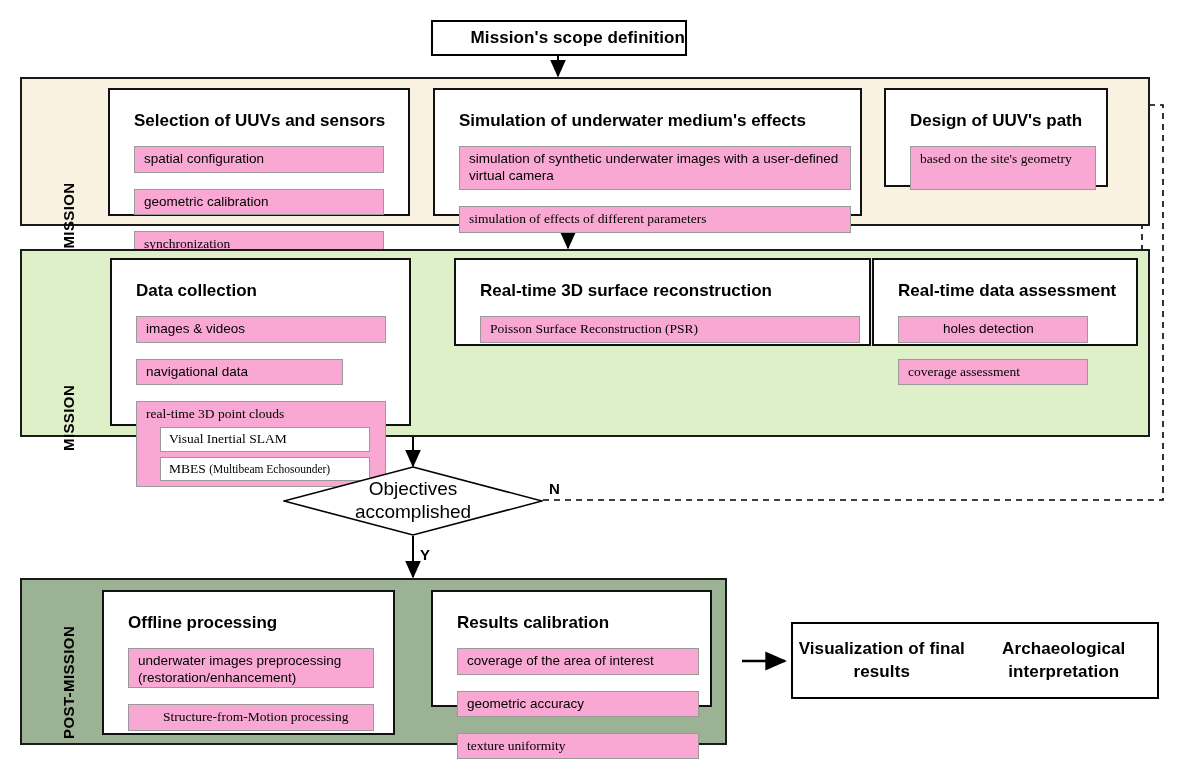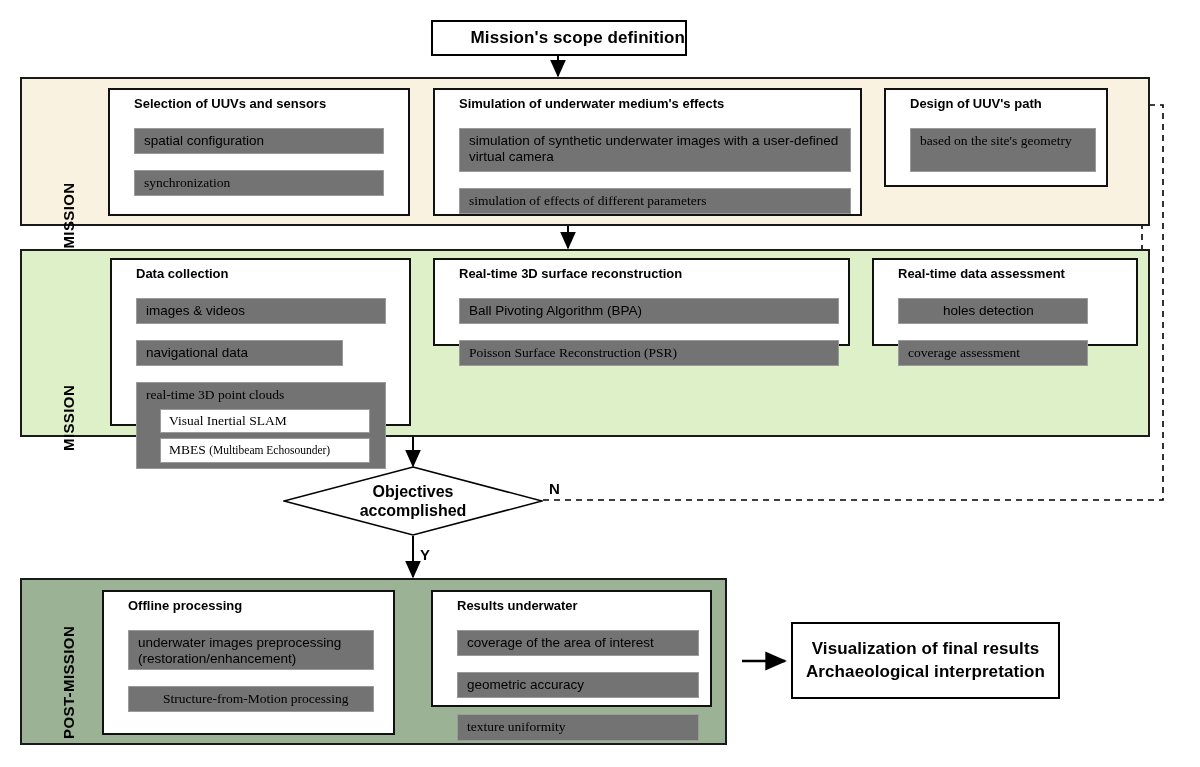--- a/index.html
+++ b/index.html
@@ -52,28 +52,28 @@
     color: #000;
   }
 
   .group-box {
     border: 2px solid #111;
     background: #fff;
     padding: 6px 10px 9px 10px;
   }
   .group-title {
     font-weight: bold;
-    font-size: 13px;
-    margin: 1px 0 6px 14px;
+    font-size: 17px;
+    margin: 15px 0 6px 14px;
     line-height: 1.12;
   }
 
   .item-box {
     border: 1px solid #9a9a9a;
-    background: #737373;
+    background: #f9a8d4;
     font-size: 13.5px;
     line-height: 1.22;
     padding: 4px 7px 4px 9px;
     margin: 16px 0 5px 14px;
     box-sizing: border-box;
   }
   .item-box:last-child { margin-bottom: 0; font-family: Liberation Serif, serif; }
   .item-box.nested-parent { padding-bottom: 5px; }
   .sub-item {
     border: 1px solid #9a9a9a;
@@ -86,22 +86,22 @@
 
   
   .diamond-wrap { position: absolute; }
   .diamond-label {
     position: absolute;
     inset: 0;
     display: flex;
     flex-direction: column;
     align-items: center;
     justify-content: center;
-    font-weight: bold;
-    font-size: 16px;
+    font-weight: normal;
+    font-size: 19px;
     line-height: 1.2;
     text-align: center;
     pointer-events: none;
   }
 
   .branch-letter {
     position: absolute;
     font-weight: bold;
     font-size: 15px;
   }
@@ -154,20 +154,21 @@
     <span>Mission's scope definition</span>
   </div>
 
   <div class="abs phase-band pre" style="left:20px; top:77px; width:1130px; height:149px;">
     <div class="phase-label" style="left:38px; top:207px;">PRE-MISSION</div>
   </div>
 
   <div class="abs group-box" style="left:108px; top:88px; width:302px; height:128px;">
     <div class="group-title">Selection of UUVs and sensors</div>
     <div class="item-box" style="width:250px;">spatial configuration</div>
+    <div class="item-box" style="width:250px;">geometric calibration</div>
     <div class="item-box" style="width:250px;">synchronization</div>
   </div>
 
   <div class="abs group-box" style="left:433px; top:88px; width:429px; height:128px;">
     <div class="group-title">Simulation of underwater medium's effects</div>
     <div class="item-box" style="width:392px; height:44px;">simulation of synthetic underwater images with a user-defined virtual camera</div>
     <div class="item-box" style="width:392px;">simulation of effects of different parameters</div>
   </div>
 
   <div class="abs group-box" style="left:884px; top:88px; width:224px; height:99px;">
@@ -187,23 +188,22 @@
       <span>real-time 3D point clouds</span>
       <div class="sub-item" style="width:194px;">
         <span>Visual Inertial SLAM</span>
       </div>
       <div class="sub-item" style="width:194px;">
         <span>MBES </span><span class="small">(Multibeam Echosounder)</span>
       </div>
     </div>
   </div>
 
-  <div class="abs group-box" style="left:433px; top:258px; width:417px; height:88px;">
+  <div class="abs group-box" style="left:454px; top:258px; width:417px; height:88px;">
     <div class="group-title">Real-time 3D surface reconstruction</div>
-    <div class="item-box" style="width:380px;">Ball Pivoting  Algorithm (BPA)</div>
     <div class="item-box" style="width:380px;">Poisson Surface Reconstruction (PSR)</div>
   </div>
 
   <div class="abs group-box" style="left:872px; top:258px; width:266px; height:88px;">
     <div class="group-title">Real-time data assessment</div>
     <div class="item-box" style="width:190px;padding-left:44px;">holes detection</div>
     <div class="item-box" style="width:190px;">coverage assessment</div>
   </div>
 
   <div class="diamond-wrap" style="left:283px; top:466px; width:260px; height:70px;">
@@ -223,24 +223,24 @@
     <div class="phase-label" style="left:38px; top:159px;">POST-MISSION</div>
   </div>
 
   <div class="abs group-box" style="left:102px; top:590px; width:293px; height:145px;">
     <div class="group-title">Offline processing</div>
     <div class="item-box" style="width:246px; height:40px;">underwater images preprocessing (restoration/enhancement)</div>
     <div class="item-box" style="width:246px;padding-left:34px;">Structure-from-Motion processing</div>
   </div>
 
   <div class="abs group-box" style="left:431px; top:590px; width:281px; height:117px;">
-    <div class="group-title">Results underwater</div>
+    <div class="group-title">Results calibration</div>
     <div class="item-box" style="width:242px;">coverage of the area of interest</div>
     <div class="item-box" style="width:242px;">geometric accuracy</div>
     <div class="item-box" style="width:242px;">texture uniformity</div>
   </div>
 
-  <div class="abs term-box" style="left:791px; top:622px; width:269px; height:77px; flex-direction:column; line-height:1.3;">
+  <div class="abs term-box" style="left:791px; top:622px; width:368px; height:77px; flex-direction:row; line-height:1.3;">
     <span>Visualization of final results</span>
     <span>Archaeological interpretation</span>
   </div>
 
 </div>
 
 </body></html>

